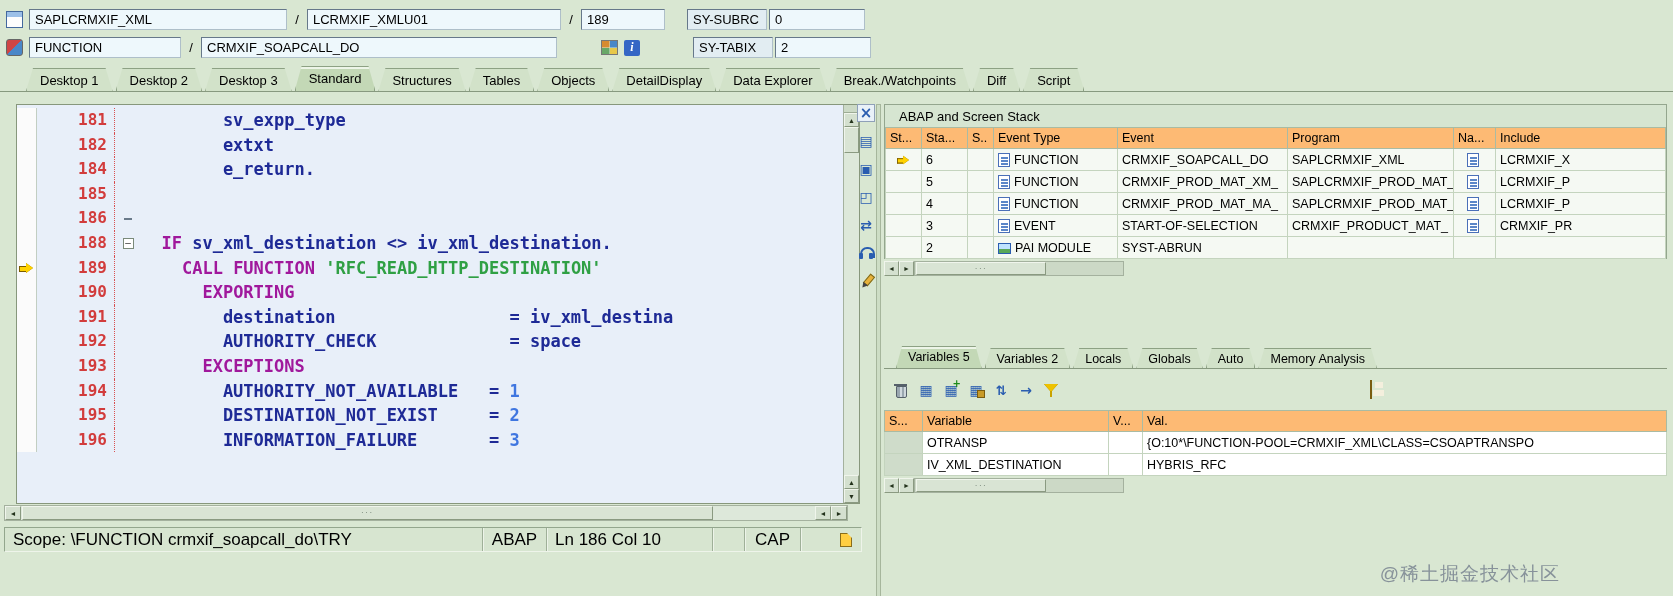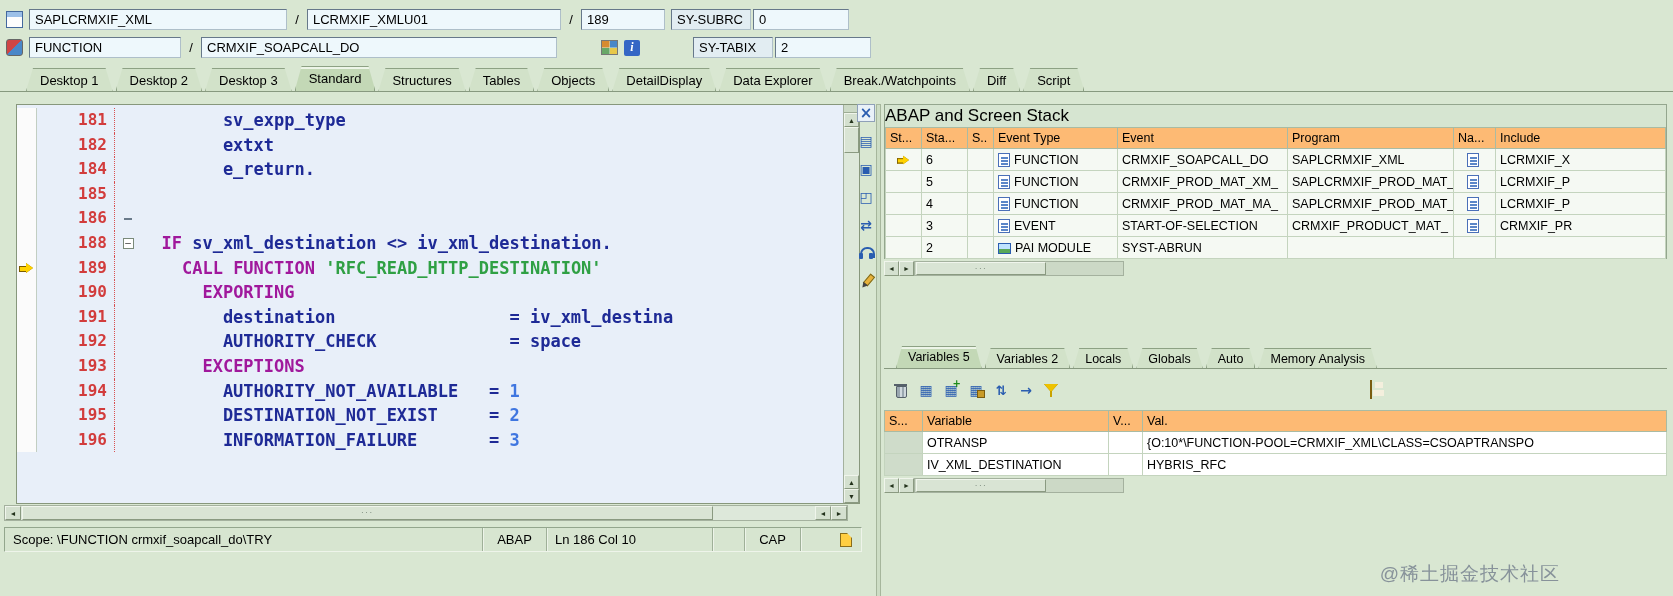--- a/index.html
+++ b/index.html
@@ -34,21 +34,21 @@
       linear-gradient(#68a868,#68a868), linear-gradient(#e8c84a,#e8c84a);
     background-size:50% 50%;
     background-position:0 0, 100% 0, 0 100%, 100% 100%;
   }
   .info-icon {
     width:16px; height:16px; background:#3566c5; border-radius:2px; color:#fff;
     display:flex; align-items:center; justify-content:center;
     font:italic bold 12px "Liberation Serif", serif;
   }
   .info-icon::before { content:"i"; }
-  .ml16{margin-left:0} .ml38{margin-left:38px} .ml47{margin-left:47px} .mr2{margin-right:2px}
+  .ml16{margin-left:16px} .ml38{margin-left:38px} .ml47{margin-left:47px} .mr2{margin-right:2px}
 
   
   .tabbar { display:flex; align-items:flex-end; height:28px; margin-top:4px;
             padding-left:26px; border-bottom:1px solid #87997f; }
   .tab {
     height:23px; padding:4px 13px 0; margin-right:3px; font-size:13px; white-space:nowrap;
     background:#d2e2c9; border:1px solid #8da184; border-bottom:none; cursor:pointer;
     clip-path: polygon(7px 0, calc(100% - 7px) 0, 100% 100%, 0 100%);
   }
   .tab.active { background:#c3d8b6; height:25px; box-shadow: inset 0 2px 0 #edf5e8; }
@@ -126,41 +126,41 @@
   .services-icon::after { content:""; position:absolute; top:9px; left:2px; width:4px; height:6px;
         background:#2a5db0; border-radius:1px; box-shadow:10px 0 0 #2a5db0; }
   .edit-icon::before { content:""; position:absolute; left:9px; top:2px; width:4px; height:10px;
         background:#e8b23a; border:1px solid #7a6a20; transform:rotate(40deg); }
   .edit-icon::after { content:""; position:absolute; left:4px; top:11px; width:0; height:0;
         border-left:3px solid transparent; border-right:3px solid transparent;
         border-top:5px solid #444; transform:rotate(40deg); }
 
   
   .statusbar { position:absolute; left:0; top:423px; width:858px; height:25px;
-               display:flex; align-items:stretch; background:#d7e5d0; font-size:13px;
+               display:flex; align-items:stretch; background:#d7e5d0; font-size:17px;
                border:1px solid; border-color:#93a68d #eef4ea #eef4ea #93a68d; }
   .sb-seg { display:flex; align-items:center; padding:0 8px; white-space:nowrap; overflow:hidden;
             border-right:1px solid #9fb098; box-shadow:1px 0 0 #edf4e9; }
   .sb-scope{ width:478px; } .sb-lang{ width:64px; justify-content:center; }
   .sb-pos{ width:166px; } .sb-gap{ width:32px; } .sb-cap{ width:56px; justify-content:center; }
   .sb-fill{ flex:1; border-right:none; box-shadow:none; }
   .sb-ico { width:30px; display:flex; align-items:center; justify-content:center; border-right:none; box-shadow:none; }
   .insert-mode-icon { width:12px; height:14px; background:#ffce42; border:1px solid #8a6d1a; position:relative; }
   .insert-mode-icon::after { content:""; position:absolute; right:-1px; top:-1px;
         border-left:5px solid transparent; border-top:5px solid #d9e7d2; }
 
   
   .vsplit { position:absolute; left:876px; top:12px; height:500px; width:5px;
             background:#cdddc5; border:1px solid #a6b69c; }
 
   
   .right-col { position:absolute; left:884px; top:12px; right:6px; bottom:0; }
   .stack-panel { position:absolute; left:0; right:0; top:0; }
   .panel-title { height:23px; background:#d6e5d1; border:1px solid #94a68e; border-bottom:none;
-                 display:flex; align-items:center; font-size:17px; }
+                 display:flex; align-items:center; padding-left:14px; font-size:13px; }
   .tbl-wrap { overflow:hidden; border-left:1px solid #94a68e; border-right:1px solid #94a68e; }
   table.grid { border-collapse:collapse; width:100%; font-size:12.5px; background:#f3f8f0;
                table-layout:fixed; }
   .grid th { background:#fdba74; border:1px solid #a9bba3; font-weight:normal; text-align:left;
              padding:2px 4px; height:21px; white-space:nowrap; overflow:hidden; }
   .grid td { border:1px solid #c4d4be; padding:1px 4px; height:22px;
              white-space:nowrap; overflow:hidden; background:#f5f9f3; }
   .grid td.c-center { text-align:center; }
   .grid td.s-cell { background:#cfdcca; }
   .grid td.white { background:#fff; }

